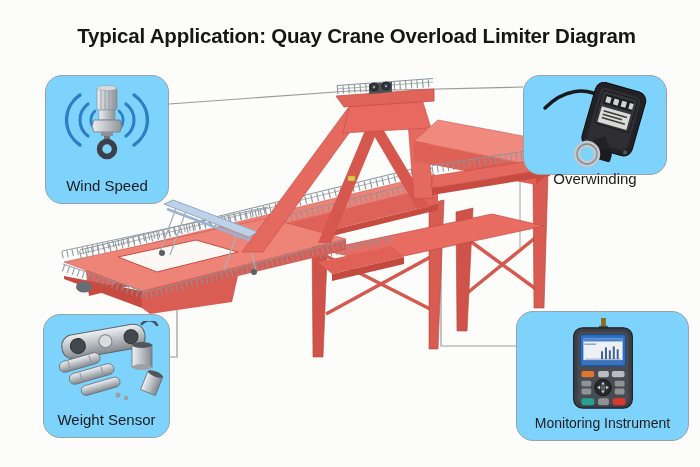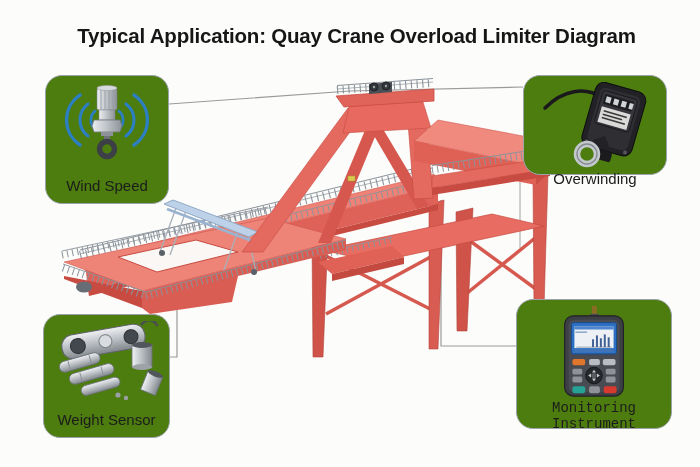--- a/index.html
+++ b/index.html
@@ -6,32 +6,32 @@
   .canvas{
     position:relative;width:700px;height:467px;background:#fcfcfb;
     font-family:"Liberation Sans",sans-serif;overflow:hidden;
   }
   .title{
     position:absolute;left:13px;right:0;top:24px;text-align:center;
     font-size:20.5px;font-weight:bold;color:#161616;letter-spacing:-0.2px;
   }
   .scene{position:absolute;left:0;top:0;width:700px;height:467px;}
   .callout{
-    position:absolute;background:#4d7c0f;border:1.6px solid #9ba2a9;border-radius:17px;
+    position:absolute;background:#7dd3fc;border:1.6px solid #9ba2a9;border-radius:17px;
     display:flex;flex-direction:column;align-items:center;justify-content:space-between;
     box-sizing:border-box;padding:6px 4px 9px 4px;
   }
   .callout .label{
     text-align:center;font-size:15px;color:#1c1c1c;line-height:1.15;font-weight:500;
   }
   .callout .label.small{font-size:14px;}
   #box-wind{left:45px;top:75px;width:124px;height:129px;}
   #box-over{left:523px;top:75px;width:144px;height:100px;}
   #box-weight{left:43px;top:314px;width:127px;height:124px;}
-  #box-monitor{left:516px;top:299px;width:156px;height:130px;font-family:Liberation Mono, monospace;}
+  #box-monitor{left:516px;top:311px;width:173px;height:130px;}
   .icon-wrap{flex:0 0 auto;display:flex;align-items:center;justify-content:center;}
 </style>
 </head>
 <body>
 
 <div class="canvas">
 
   <div class="title">Typical Application: Quay Crane Overload Limiter Diagram</div>
 
   <svg class="scene" viewBox="0 0 700 467">

